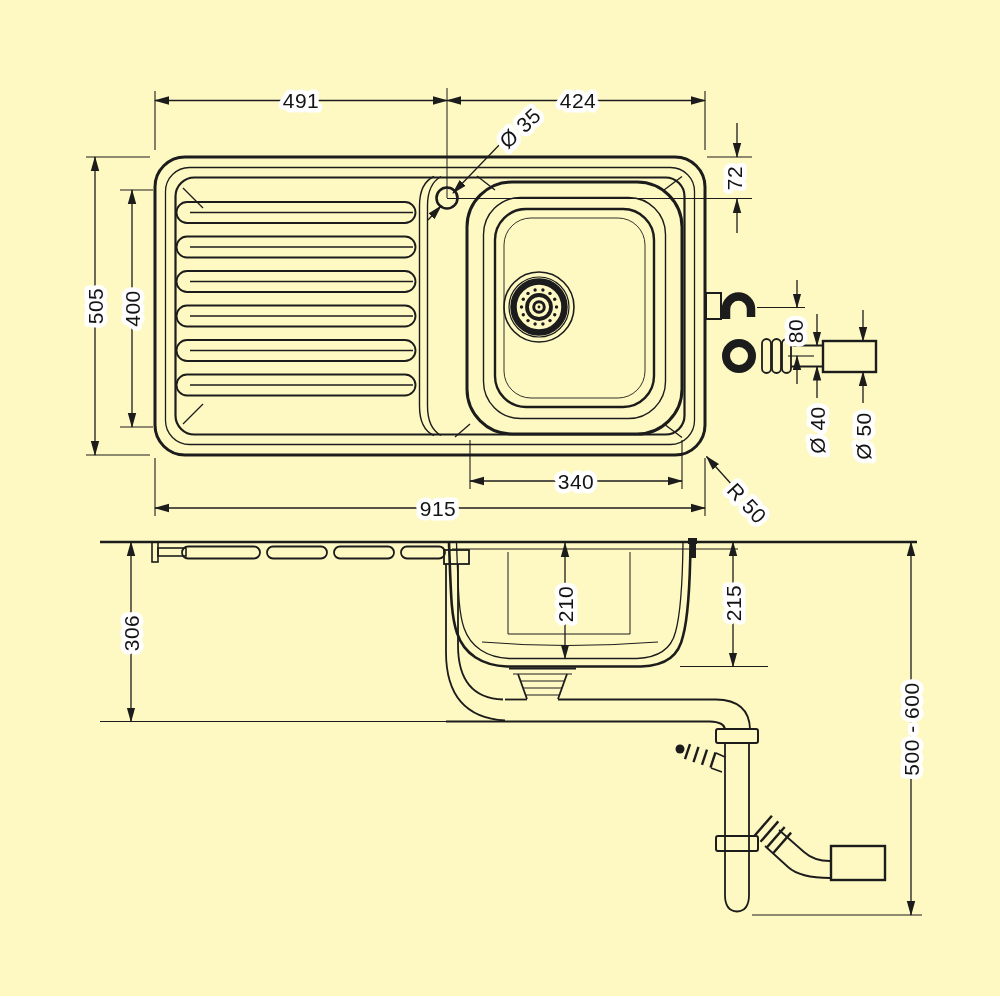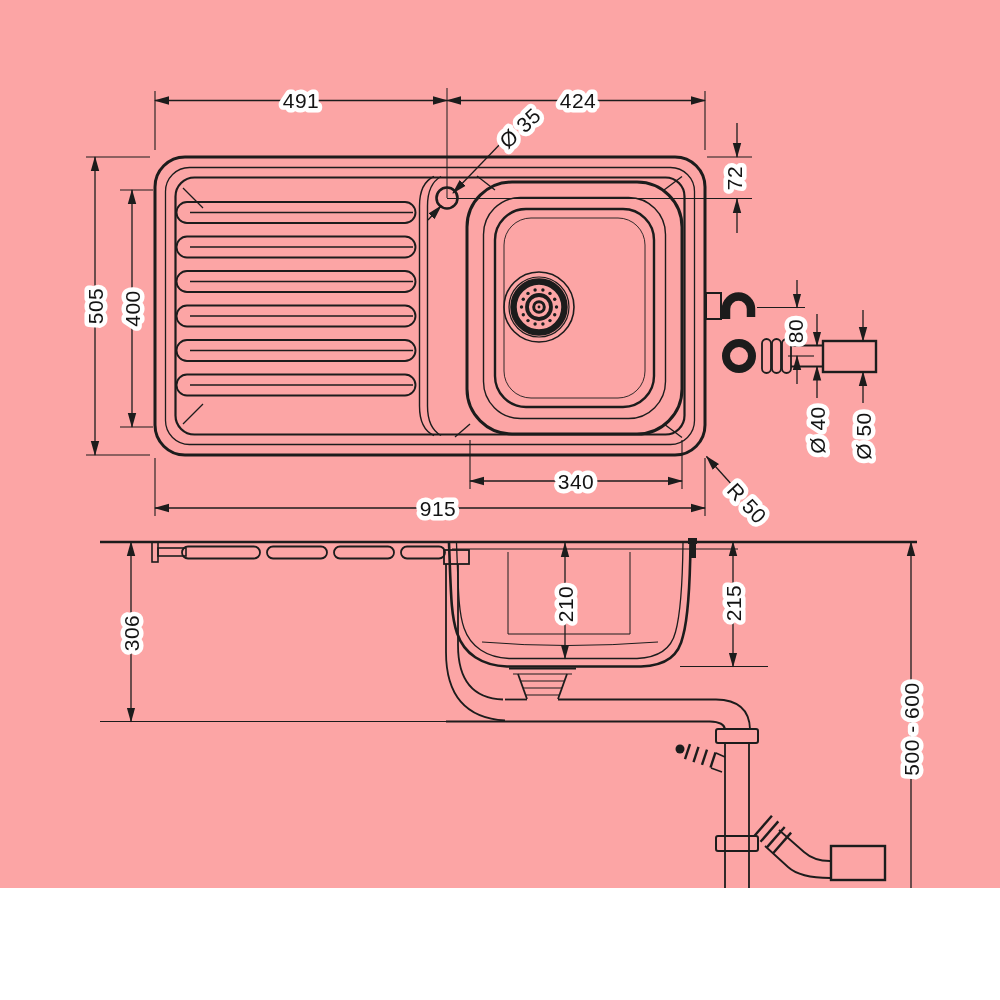--- a/index.html
+++ b/index.html
@@ -1,16 +1,16 @@
 <!DOCTYPE html>
 <html><head>
 <meta charset="utf-8">
 <style>
   html,body{margin:0;padding:0;background:#fff;}
-  .stage{width:1000px;height:888px;background:#fca5a5;position:relative;font-family:"Liberation Sans",sans-serif;}
+  .stage{width:1000px;height:996px;background:#fef9c3;position:relative;font-family:"Liberation Sans",sans-serif;}
   svg{display:block;}
   .ln{fill:none;stroke:#1c1c1c;}
   .fl{fill:#1c1c1c;stroke:none;}
   .dim{font:21px "Liberation Sans",sans-serif;fill:#141414;text-anchor:middle;dominant-baseline:central;
        paint-order:stroke;stroke:#ffffff;stroke-width:9px;stroke-linejoin:round;letter-spacing:0.5px;}
 </style>
 </head>
 <body>
 
 <div class="stage">

